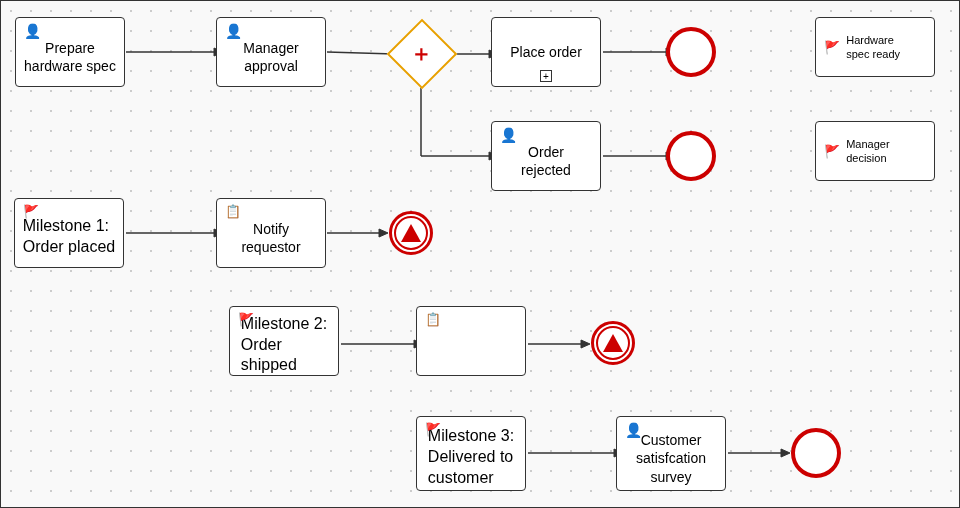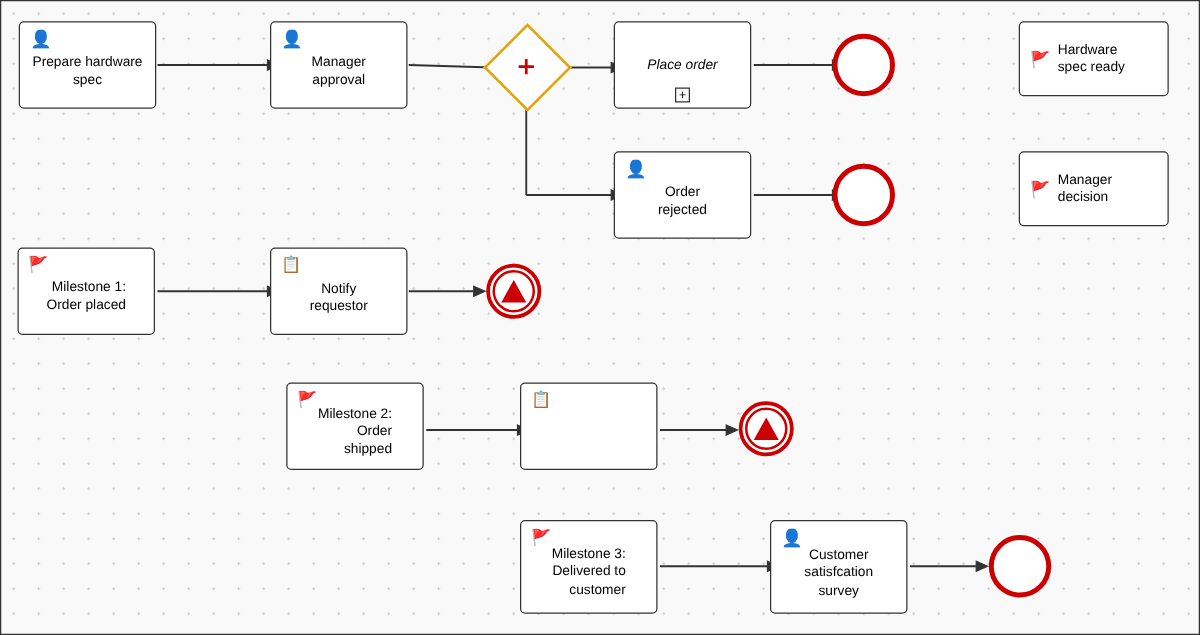--- a/index.html
+++ b/index.html
@@ -40,21 +40,21 @@
 
     .task .task-icon {
       font-size: 14px;
       margin-bottom: 2px;
       position: absolute;
       top: 5px;
       left: 8px;
     }
 
     .task .task-label {
-      font-size: 11px;
+      font-size: 14px;
       line-height: 1.3;
       padding-top: 10px;
     }
 
     .task-plus {
       position: absolute;
       bottom: 4px;
       right: 50%;
       transform: translateX(50%);
       font-size: 10px;
@@ -148,23 +148,23 @@
     }
 
     .flag-icon {
       position: absolute;
       top: 5px;
       left: 8px;
       font-size: 13px;
     }
 
     .milestone-label {
-      font-size: 11px;
+      font-size: 16px;
       line-height: 1.3;
-      text-align: right;
+      text-align: left;
       padding-top: 8px;
     }
 
     
     .legend-item {
       background: #fff;
       border: 1.5px solid #333;
       border-radius: 4px;
       width: 120px;
       height: 60px;
@@ -260,21 +260,21 @@
   <div class="node task" style="left:215px;top:16px;">
     <span class="task-icon">👤</span>
     <span class="task-label">Manager<br>approval</span>
   </div>
 
   <div class="gateway-wrapper" style="left:396px;top:28px;">
     <div class="gateway"></div>
     <span class="gateway-inner">✕</span>
   </div>
 
-  <div class="node task" style="left:490px;top:16px;font-style:italic;">
+  <div class="node task" style="left:490px;top:16px;">
     <span class="task-label" style="padding-top:0;">Place order</span>
     <div class="task-plus">+</div>
   </div>
 
   <div class="end-event" style="left:665px;top:26px;"></div>
 
   <div class="node task" style="left:490px;top:120px;">
     <span class="task-icon">👤</span>
     <span class="task-label">Order<br>rejected</span>
   </div>

